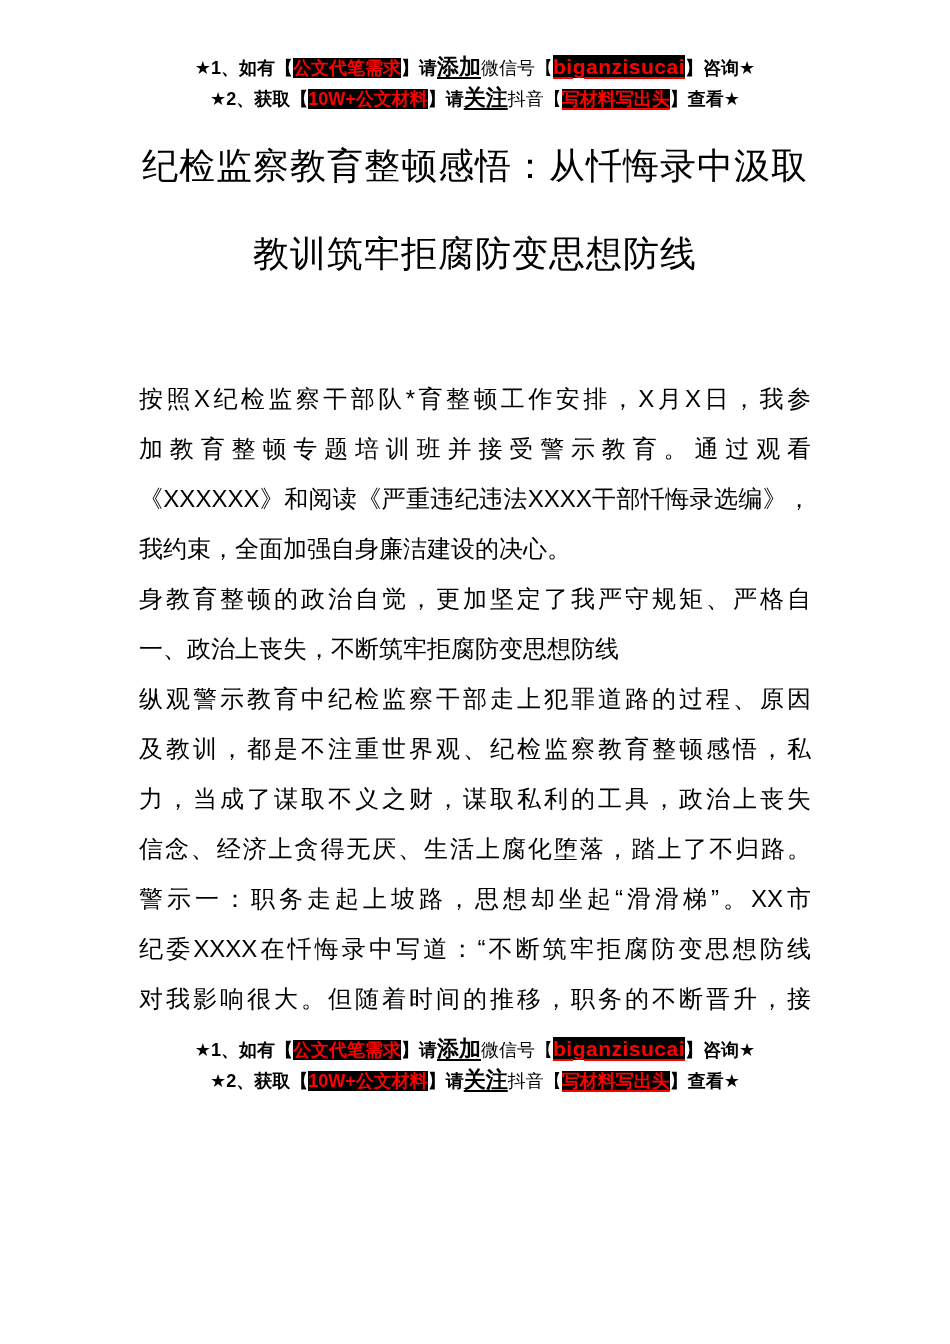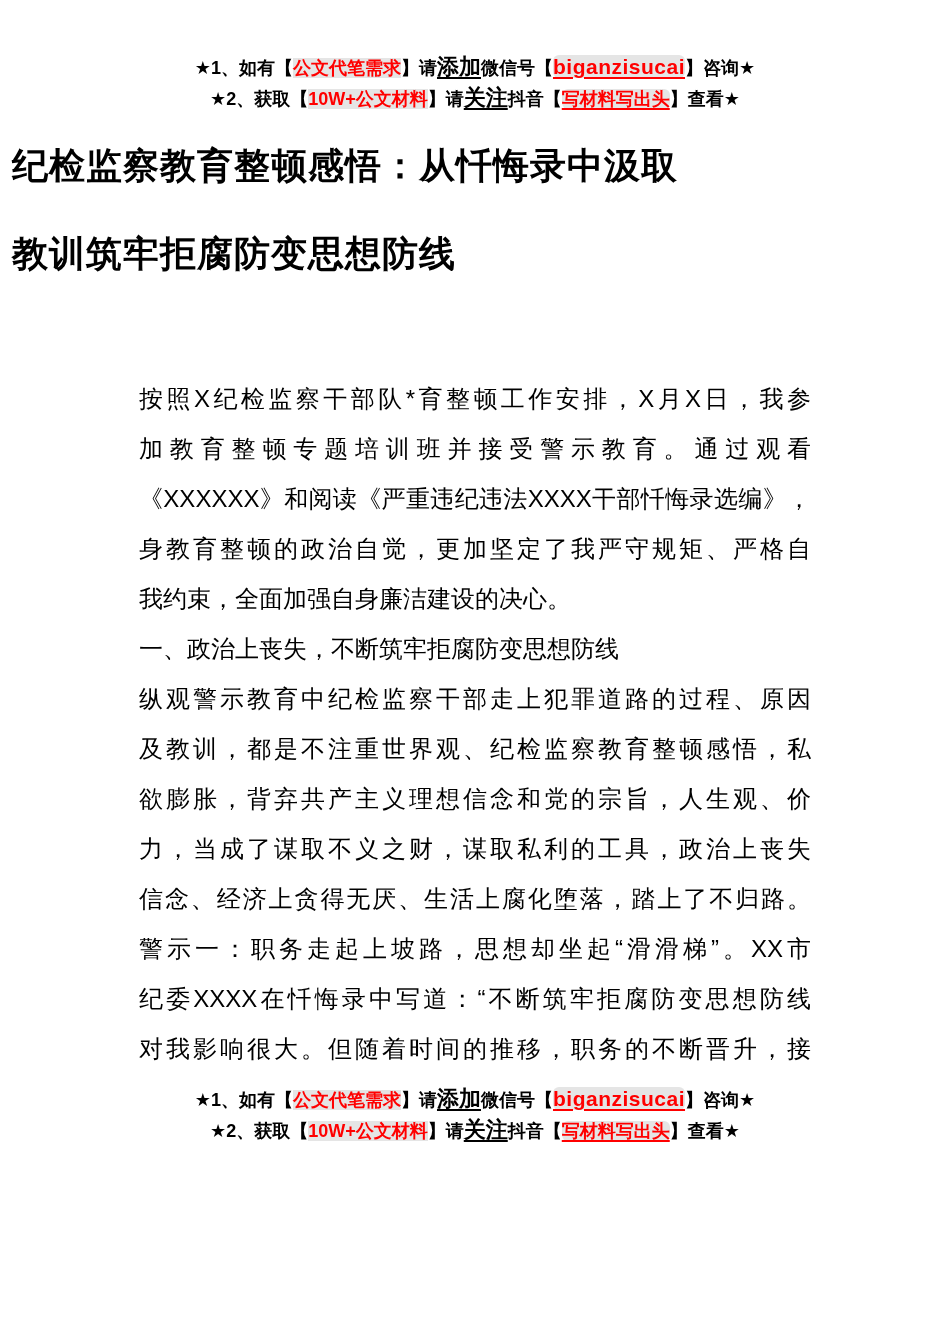--- a/index.html
+++ b/index.html
@@ -10,28 +10,28 @@
     width:950px; height:1344px;
     margin:0 auto;
     background:#ffffff;
     overflow:hidden;
     color:#000000;
   }
   
   .promo { text-align:center; font-size:18px; line-height:30px; font-weight:700; color:#000; }
   .promo-top { padding-top:52px; }
   .promo-bottom { margin-top:10px; }
-  .promo .hl { background:#e5e5e5; color:#ff0000; }
+  .promo .hl { background:#000000; color:#ff0000; }
   .promo .u { text-decoration:underline; text-underline-offset:3px; text-decoration-thickness:2px; }
-  .promo .u-red { text-decoration:underline; text-decoration-color:#ff0000; text-underline-offset:3px; text-decoration-thickness:2px;border-radius:6px; }
+  .promo .u-red { text-decoration:underline; text-decoration-color:#ff0000; text-underline-offset:3px; text-decoration-thickness:2px; }
   .promo .big { font-size:22px;text-align:center; }
-  .promo .light { font-weight:700; }
+  .promo .light { font-weight:400; }
   .promo .latin { font-size:21px; letter-spacing:.5px; font-weight:800; }
   
-  .title { font-size:36px; line-height:48px; font-weight:700; letter-spacing:1px;padding-left:12px; }
+  .title { text-align:center; font-size:36px; line-height:48px; font-weight:400; letter-spacing:1px; }
   .title-1 { margin-top:28px; }
   .title-2 { margin-top:40px; }
   
   .doc-body { width:672px; margin:96px 139px 0; font-size:24px; line-height:50px; }
   .body-line { white-space:nowrap; }
   .body-line.fill { white-space:normal; text-align:justify; text-align-last:justify; text-justify:inter-character; }
 </style>
 </head>
 <body>
 
@@ -42,26 +42,25 @@
     <div class="promo-line"><span>★2、获取【</span><span class="hl">10W+公文材料</span><span>】请</span><span class="big u">关注</span><span class="light">抖音【</span><span class="hl u-red">写材料写出头</span><span>】查看★</span></div>
   </div>
 
   <h1 class="title title-1">纪检监察教育整顿感悟：从忏悔录中汲取</h1>
   <h1 class="title title-2">教训筑牢拒腐防变思想防线</h1>
 
   <div class="doc-body">
       <div class="body-line fill">按照X纪检监察干部队*育整顿工作安排，X月X日，我参</div>
       <div class="body-line fill">加教育整顿专题培训班并接受警示教育。通过观看</div>
       <div class="body-line fill">《XXXXXX》和阅读《严重违纪违法XXXX干部忏悔录选编》，</div>
+      <div class="body-line">我约束，全面加强自身廉洁建设的决心。</div>
       <div class="body-line fill">身教育整顿的政治自觉，更加坚定了我严守规矩、严格自</div>
-      <div class="body-line">我约束，全面加强自身廉洁建设的决心。</div>
       <div class="body-line">一、政治上丧失，不断筑牢拒腐防变思想防线</div>
       <div class="body-line fill">纵观警示教育中纪检监察干部走上犯罪道路的过程、原因</div>
       <div class="body-line fill">及教训，都是不注重世界观、纪检监察教育整顿感悟，私</div>
-      <div class="body-line fill">欲膨胀，背弃共产主义理想信念和党的宗旨，人生观、价</div>
       <div class="body-line fill">力，当成了谋取不义之财，谋取私利的工具，政治上丧失</div>
       <div class="body-line fill">信念、经济上贪得无厌、生活上腐化堕落，踏上了不归路。</div>
       <div class="body-line fill">警示一：职务走起上坡路，思想却坐起“滑滑梯”。XX市</div>
       <div class="body-line fill">纪委XXXX在忏悔录中写道：“不断筑牢拒腐防变思想防线</div>
       <div class="body-line fill">对我影响很大。但随着时间的推移，职务的不断晋升，接</div>
     </div>
 
   <div class="promo promo-bottom">
     <div class="promo-line"><span>★1、如有【</span><span class="hl">公文代笔需求</span><span>】请</span><span class="big u">添加</span><span class="light">微信号【</span><span class="hl latin u-red">biganzisucai</span><span>】咨询★</span></div>
     <div class="promo-line"><span>★2、获取【</span><span class="hl">10W+公文材料</span><span>】请</span><span class="big u">关注</span><span class="light">抖音【</span><span class="hl u-red">写材料写出头</span><span>】查看★</span></div>

